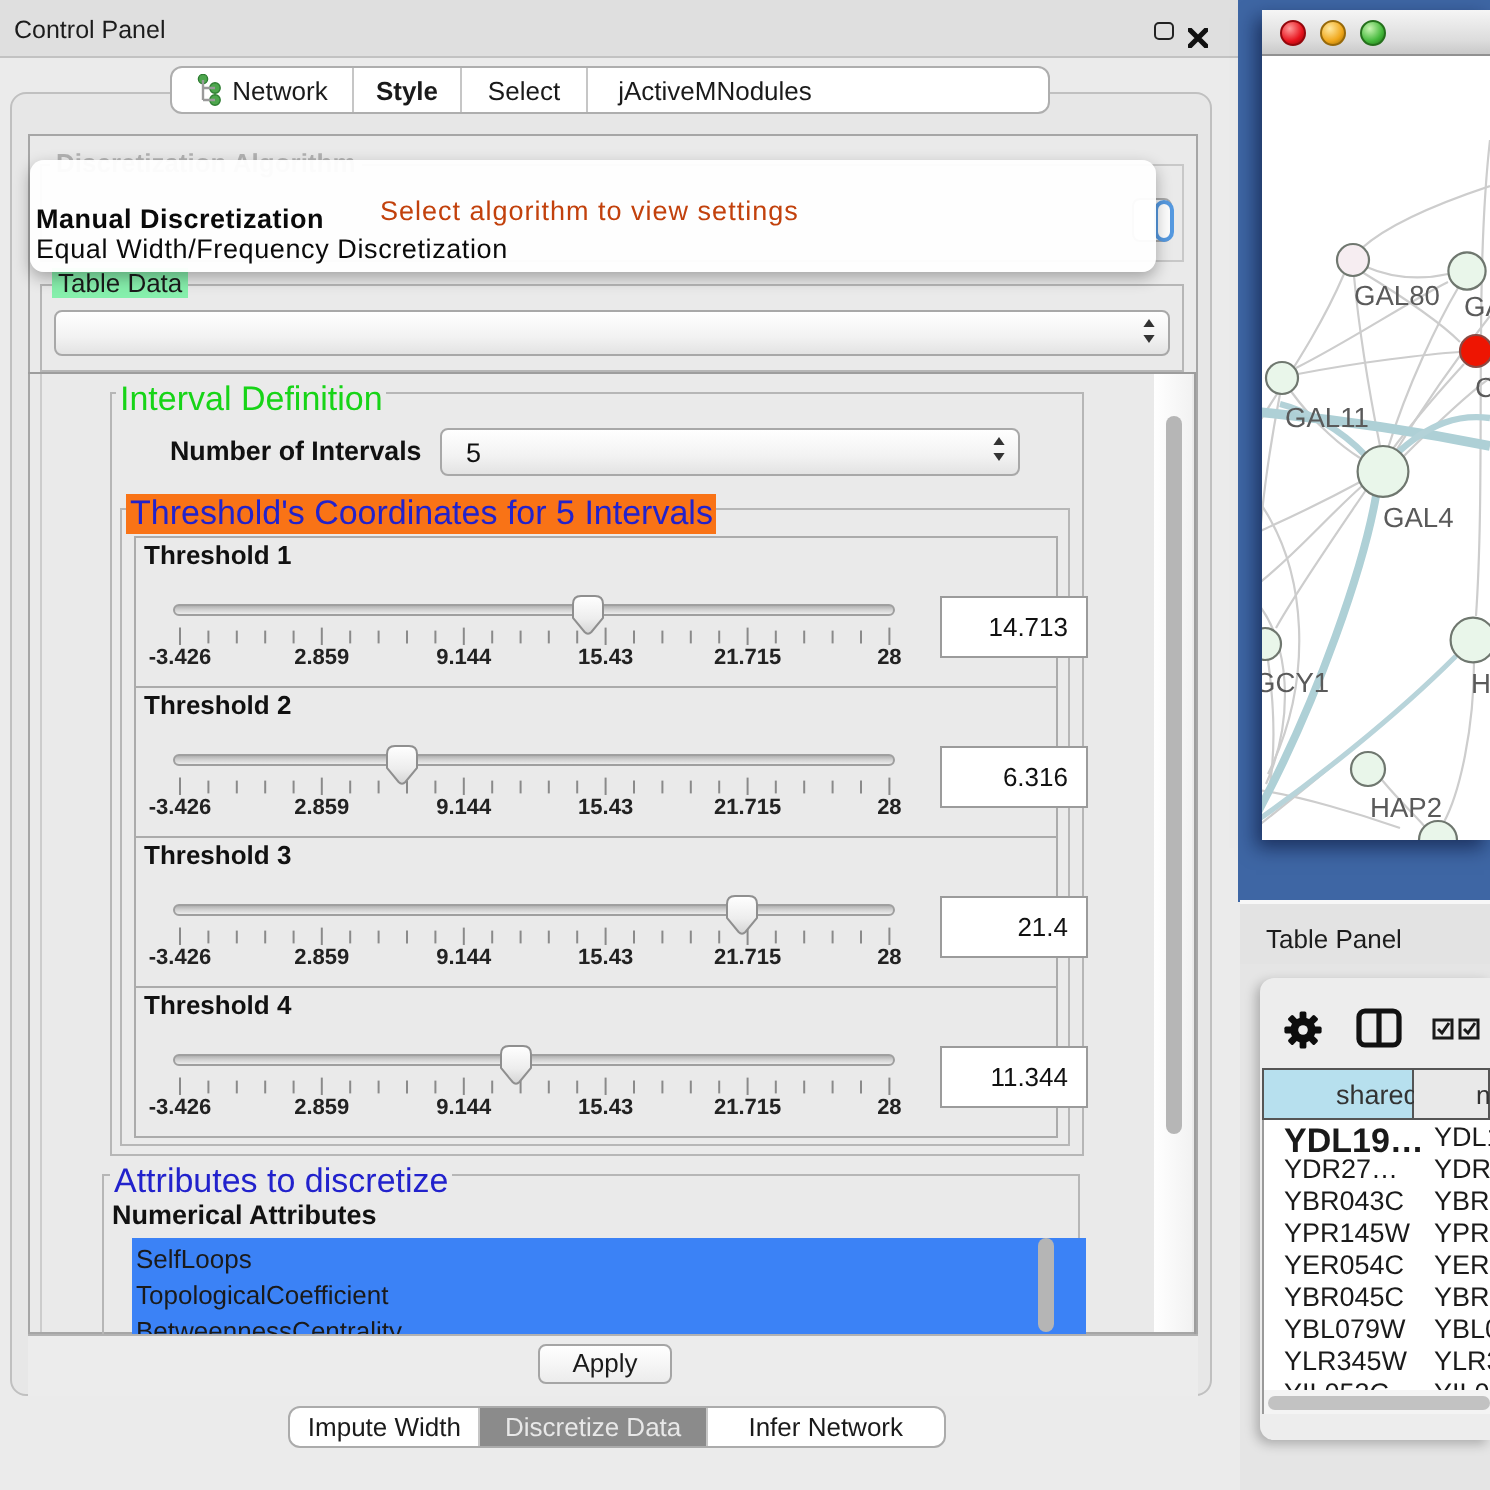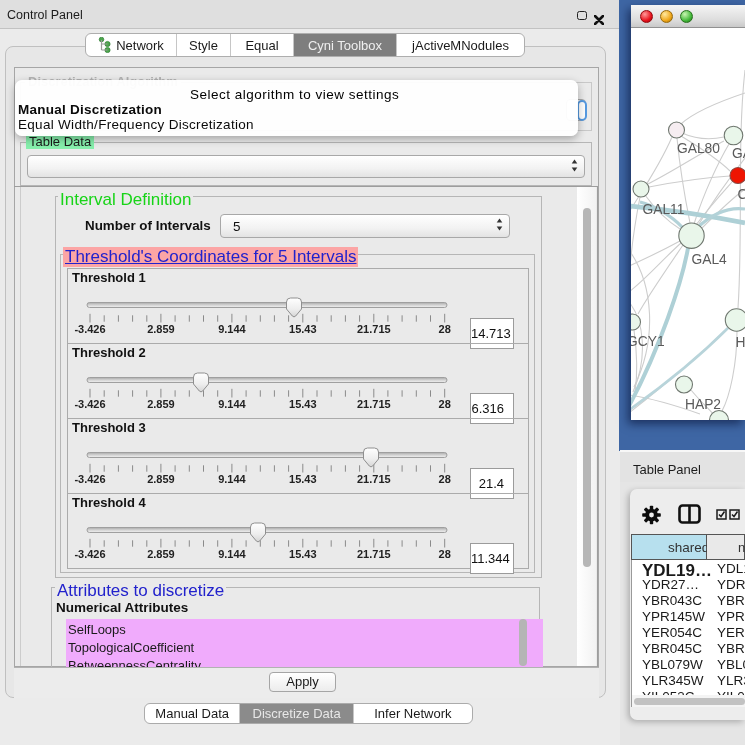--- a/index.html
+++ b/index.html
@@ -20,21 +20,21 @@
 #outerpanel { left:5px; top:46px; width:601px; height:652px; background:#e7e7e7; border:1px solid #c0c0c0; border-radius:8px; }
 #innerpanel { left:14px; top:67px; width:585px; height:600px; background:#eaeaea; border:1px solid #a6a6a6; }
 .tborder { border:1px solid #b6b6b6; }
 .ttitle { font-size:17px; background:transparent; padding:0 2px; }
 
 .combo { background:linear-gradient(#ffffff,#f2f2f2 60%,#e3e3e3); border:1px solid #a8a8a8; border-radius:4px; font-size:13px; color:#111; }
 .combo .arr { position:absolute; right:6px; top:50%; transform:translateY(-50%); }
 
 .thrbox { left:67px; width:462px; height:76px; border:1px solid #ababab; }
 .thrlabel { left:72px; font-weight:bold; font-size:13px; color:#111; }
-.vbox { left:470px; width:44px; height:31px; background:#fff; border:1px solid #9b9b9b; font-size:13px; color:#111; text-align:right; padding:7px 9px 0 0;margin-top:20px; }
+.vbox { left:470px; width:74px; height:31px; background:#fff; border:1px solid #9b9b9b; font-size:13px; color:#111; text-align:right; padding:7px 9px 0 0; }
 .ticklabel { position:absolute; font-size:11px; font-weight:bold; color:#222; transform:translateX(-50%); }
 
 #popup { left:15px; top:80px; width:563px; height:56px; background:rgba(255,255,255,0.95); border-radius:7px; box-shadow:0 3px 8px rgba(0,0,0,0.3); }
 
 #applybtn { left:269px; top:671.5px; width:67px; height:20px; background:linear-gradient(#ffffff,#ececec); border:1px solid #a5a5a5; border-radius:4px; font-size:13px; color:#1a1a1a; text-align:center; line-height:18px; }
 #bottabs { left:144px; top:703px; width:329px; height:21px; background:#fff; border:1px solid #ababab; border-radius:6px; display:flex; overflow:hidden; }
 #bottabs .seg { height:100%; display:flex; align-items:center; justify-content:center; font-size:13px; color:#1a1a1a; border-right:1px solid #c6c6c6; }
 #bottabs .seg:last-child { border-right:none; }
 #bottabs .sel { background:#8b8b8b; color:#e8e8e8; }
 
@@ -60,23 +60,22 @@
 <div id="outerpanel" class="abs"></div>
 <div id="innerpanel" class="abs"></div>
 
 <div id="toptabs" class="abs">
   <div class="seg" style="width:91px;text-align:right;"><svg width="13" height="16" viewBox="0 0 13 16" style="margin-right:5px;">
         <circle cx="3.5" cy="2.5" r="2.3" fill="#4da64d" stroke="#2e7d32" stroke-width="0.7"></circle>
         <circle cx="9.5" cy="7" r="2.6" fill="#4da64d" stroke="#2e7d32" stroke-width="0.7"></circle>
         <circle cx="9.5" cy="13" r="2.6" fill="#4da64d" stroke="#2e7d32" stroke-width="0.7"></circle>
         <path d="M3.5 3 L3.5 13 M3.5 7 L9.5 7 M3.5 13 L9.5 13" stroke="#9a9a9a" stroke-width="1.2" fill="none"></path>
       </svg>Network</div>
-  <div class="seg" style="width:54px;">Style</div>
-  <div class="seg" style="width:63px;">Equal</div>
-  <div class="seg sel" style="width:103px;">Cyni Toolbox</div>
+  <div class="seg" style="width:54px;font-weight:bold;">Style</div>
+  <div class="seg" style="width:63px;">Select</div>
   <div class="seg" style="width:127px;">jActiveMNodules</div>
 </div>
 
 <div class="abs tborder" style="left:20px; top:142px; width:572px; height:44px;"></div>
 <div class="abs" style="left:26px; top:133.5px; font-size:13px; color:#1a1a1a; background:#86efac; padding:0 3px;">Table Data</div>
 <div class="abs combo" style="left:27px; top:155px; width:558px; height:23px;">
     <span class="arr"><svg width="7" height="13" viewBox="0 0 7 13">
         <path d="M3.5 0.5 L6.3 4.5 L0.7 4.5 Z" fill="#333"></path>
         <path d="M3.5 12.5 L6.3 8.5 L0.7 8.5 Z" fill="#333"></path>
       </svg></span>
@@ -94,21 +93,21 @@
 <div class="abs" style="left:85px; top:218px; font-size:13.4px; font-weight:bold; color:#111;">Number of Intervals</div>
 <div class="abs combo" style="left:220px; top:214px; width:290px; height:24px;">
     <span style="position:absolute; left:12px; top:4px; font-size:13.5px;">5</span>
     <span class="arr"><svg width="7" height="13" viewBox="0 0 7 13">
         <path d="M3.5 0.5 L6.3 4.5 L0.7 4.5 Z" fill="#333"></path>
         <path d="M3.5 12.5 L6.3 8.5 L0.7 8.5 Z" fill="#333"></path>
       </svg></span>
   </div>
 
 <div class="abs" style="left:60px; top:254px; width:475px; height:319px; border:1px solid #b6b6b6;"></div>
-<div class="abs ttitle" style="left:63px; top:247px; color:#2222cc; background:#fca5a5;text-decoration:underline;">Threshold's Coordinates for 5 Intervals</div>
+<div class="abs ttitle" style="left:63px; top:247px; color:#2222cc; background:#f97316;">Threshold's Coordinates for 5 Intervals</div>
 
 <div id="thresholds">
 <svg width="0" height="0" style="position:absolute;">
       <defs>
         <linearGradient id="trackg" x1="0" y1="0" x2="0" y2="1">
           <stop offset="0" stop-color="#a9a9a9"></stop>
           <stop offset="0.5" stop-color="#d3d3d3"></stop>
           <stop offset="1" stop-color="#f2f2f2"></stop>
         </linearGradient>
         <linearGradient id="thumbg" x1="0" y1="0" x2="0" y2="1">
@@ -280,40 +279,40 @@
 <span class="ticklabel" style="left:231.9px; top:548px;">9.144</span>
 <span class="ticklabel" style="left:302.8px; top:548px;">15.43</span>
 <span class="ticklabel" style="left:373.8px; top:548px;">21.715</span>
 <span class="ticklabel" style="left:444.7px; top:548px;">28</span>
 <div class="abs vbox" style="top:523px;">11.344</div>
 </div>
 
 <div class="abs" style="left:51px; top:587px; width:489px; height:81px; border:1px solid #b6b6b6; border-bottom:none;"></div>
 <div class="abs ttitle" style="left:55px; top:581px; color:#2222cc; background:#eaeaea;">Attributes to discretize</div>
 <div class="abs" style="left:56px; top:600px; font-size:13.5px; font-weight:bold; color:#111;">Numerical Attributes</div>
-<div class="abs" style="left:66px; top:619px; width:477px; height:52px; background:#f0abfc; overflow:hidden;">
+<div class="abs" style="left:66px; top:619px; width:477px; height:52px; background:#3b82f6; overflow:hidden;">
   <div style="font-size:13px; color:#1a1a1a; padding:2px 0 0 2px; line-height:18px;">SelfLoops<br>TopologicalCoefficient<br>BetweennessCentrality</div>
 </div>
 <div class="abs" style="left:519px; top:619px; width:8px; height:47px; background:#b5b5b5; border-radius:4px;"></div>
 
 <div class="abs" style="left:14px; top:666.5px; width:585px; height:31px; background:#ececec; border-top:1px solid #b2b2b2;"></div>
 <div id="applybtn" class="abs">Apply</div>
 
 <div id="bottabs" class="abs">
-  <div class="seg" style="width:96px;">Manual Data</div>
+  <div class="seg" style="width:96px;">Impute Width</div>
   <div class="seg sel" style="width:114px;">Discretize Data</div>
   <div class="seg" style="width:119px;">Infer Network</div>
 </div>
 
 <div class="abs" style="left:20px; top:82px; width:572px; height:49px; border:1px solid #c8c8c8;"></div>
 <div class="abs" style="left:25px; top:74px; font-size:13px; font-weight:bold; color:#b2b2b2; background:#eaeaea; padding:0 3px;">Discretization Algorithm</div>
 <div class="abs" style="left:566px; top:99px; width:20px; height:22px; background:#f4f4f4; border:1px solid #a8a8a8; border-radius:4px;"></div>
 <div class="abs" style="left:576.5px; top:99.5px; width:10px; height:21px; background:#fdfdfd; border:2.2px solid #5599e0; border-radius:5px;"></div>
 <div id="popup" class="abs"></div>
-<div class="abs" style="left:190px; top:87px; font-size:13.5px; letter-spacing:0.5px; color:#000000;">Select algorithm to view settings</div>
+<div class="abs" style="left:190px; top:98px; font-size:13.5px; letter-spacing:0.5px; color:#c2410c;">Select algorithm to view settings</div>
 <div class="abs" style="left:18px; top:102px; font-size:13.5px; letter-spacing:0.25px; font-weight:bold; color:#0a0a0a;">Manual Discretization</div>
 <div class="abs" style="left:18px; top:117px; font-size:13.5px; letter-spacing:0.3px; color:#0a0a0a;">Equal Width/Frequency Discretization</div>
 
 <div id="bluebg" class="abs"></div>
 <div id="graybg-br" class="abs"></div>
 
 <div id="netwin" class="abs">
   <div id="nettitle" class="abs"></div>
   <span class="tl" style="left:9px; background:radial-gradient(circle at 35% 30%, #ff9a9a, #e8131d 60%, #8e0006); border:1px solid #93070c;"></span>
   <span class="tl" style="left:29px; background:radial-gradient(circle at 35% 30%, #ffe9a0, #f0a71b 60%, #9a6a00); border:1px solid #97690a;"></span>

